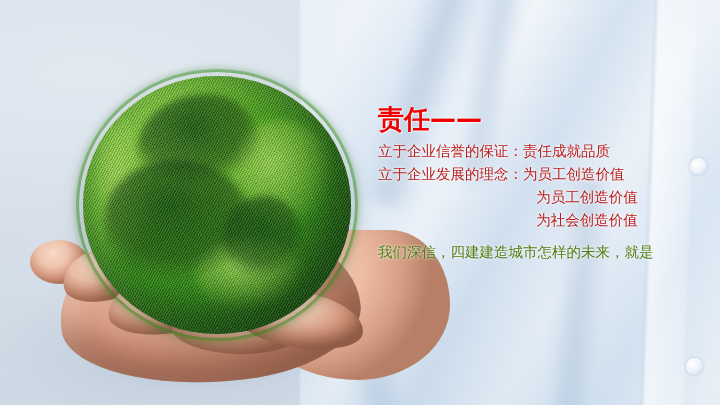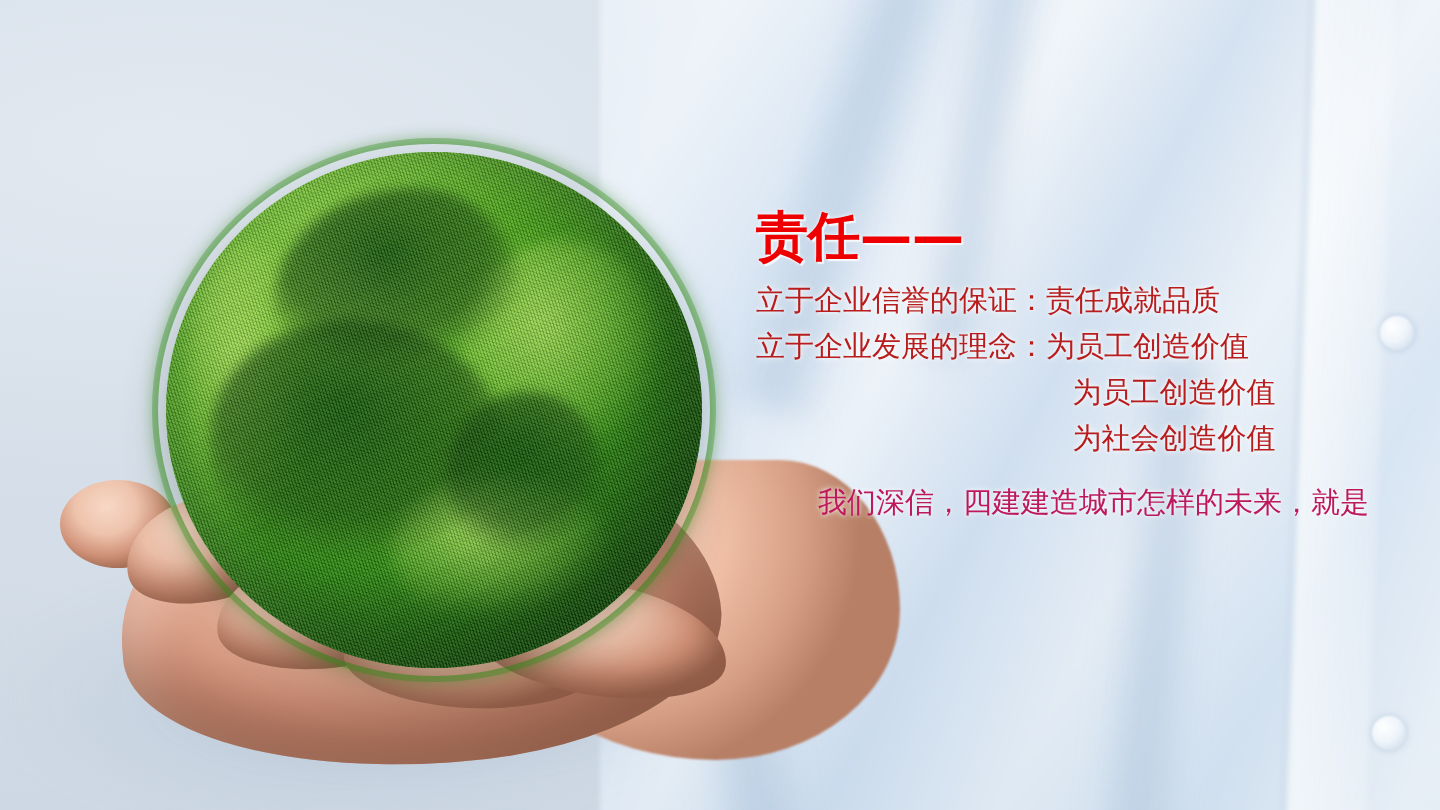--- a/index.html
+++ b/index.html
@@ -182,23 +182,22 @@
   }
   .line {
     color: #b91c1c;
     font-size: 14.5px;
     line-height: 23px;
     white-space: nowrap;
     text-shadow: 0 0 2px rgba(255,255,255,0.95), 0 0 4px rgba(255,255,255,0.75);
   }
   .line.indent { padding-left: 78px; text-align: center; }
   .line.red {
-    color: #be185d;
+    color: #4d7c0f;
     text-shadow: 0 0 2px rgba(255,255,255,0.85), 0 0 4px rgba(255,255,255,0.55);
-    margin-left: 31px;
   }
   .gap-sm { height: 6px; }
   .gap-md { height: 9px; }
 </style>
 </head>
 <body>
 
 <div id="slide">
 
   <div class="bg-base"></div>

